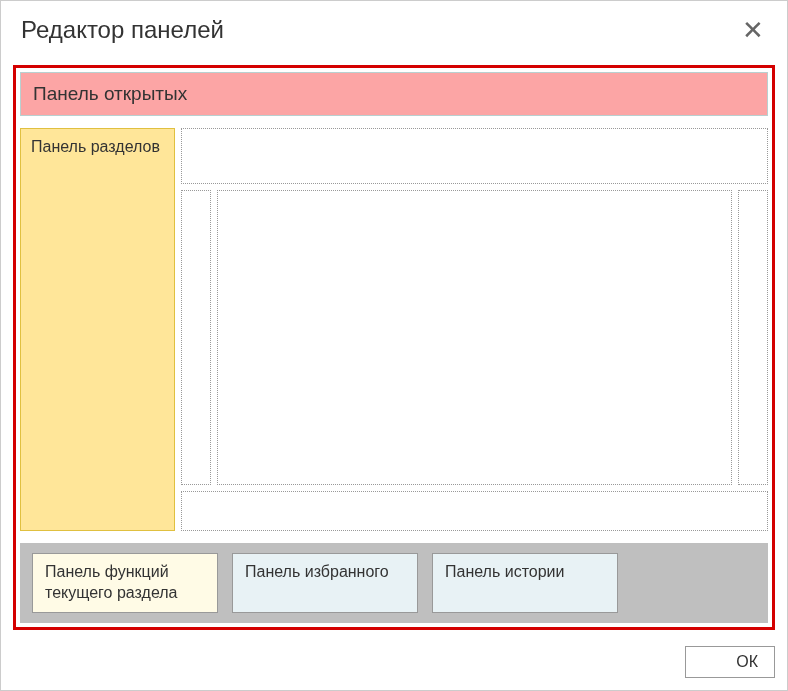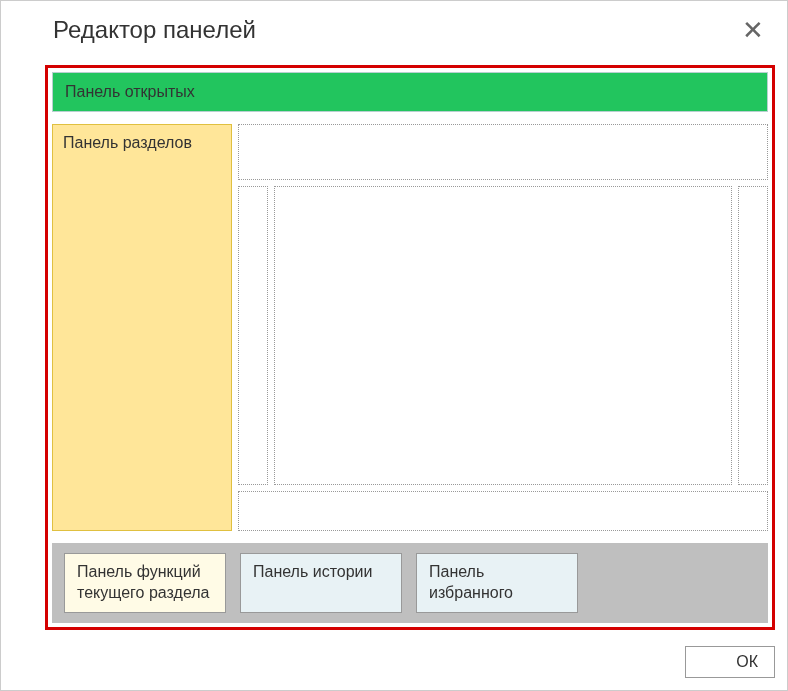--- a/index.html
+++ b/index.html
@@ -13,21 +13,20 @@
       width: 788px;
       height: 691px;
       overflow: hidden;
     }
     .dialog {
       width: 788px;
       height: 691px;
       display: flex;
       flex-direction: column;
       border: 1px solid #ccc;
-      padding-left: 32px;
     }
     .titlebar {
       display: flex;
       align-items: center;
       justify-content: space-between;
       padding: 12px 20px 18px 20px;
       height: 64px;
     }
     .title {
       font-size: 24px;
@@ -49,35 +48,35 @@
     .main-area {
       flex: 1;
       margin: 0 12px 8px 12px;
       border: 3px solid #d40000;
       display: flex;
       flex-direction: column;
       padding: 4px;
       min-height: 0;
     }
     .open-panel {
-      background: #22c55e;
+      background: #fca5a5;
       border: 1px solid #b8d0d0;
       padding: 10px 12px;
-      font-size: 16px;
+      font-size: 19px;
       color: #333;
       margin-bottom: 12px;
     }
     .layout-row {
       display: flex;
       flex: 1;
       min-height: 0;
       gap: 6px;
     }
     .sections-panel {
-      width: 180px;
+      width: 155px;
       background: #ffe699;
       border: 1px solid #e0c040;
       padding: 8px 10px;
       font-size: 16px;
       color: #333;
       line-height: 1.3;
       display: flex;
       flex-direction: column;
     }
     .content-area {
@@ -115,21 +114,21 @@
       display: flex;
       gap: 14px;
       margin-top: 12px;
     }
     .panel-chip {
       border: 1px solid #999;
       padding: 8px 12px;
       font-size: 16px;
       color: #333;
       line-height: 1.3;
-      width: 162px;
+      width: 186px;
       min-height: 54px;
       display: flex;
       align-items: flex-start;
     }
     .chip-yellow {
       background: #fffbe6;
     }
     .chip-blue {
       background: #e8f2f5;
     }
@@ -186,24 +185,24 @@
         </div>
         <div class="dotted-box bottom-dotted"></div>
       </div>
     </div>
 
     <div class="bottom-strip">
       <div class="panel-chip chip-yellow">
         <span>Панель функций текущего раздела</span>
       </div>
       <div class="panel-chip chip-blue">
+        <span>Панель избранного</span>
+      </div>
+      <div class="panel-chip chip-blue">
         <span>Панель истории</span>
-      </div>
-      <div class="panel-chip chip-blue">
-        <span>Панель избранного</span>
       </div>
     </div>
 
   </div>
 
   <div class="footer">
     <button class="btn">ОК</button>
   </div>
 
 </div>

